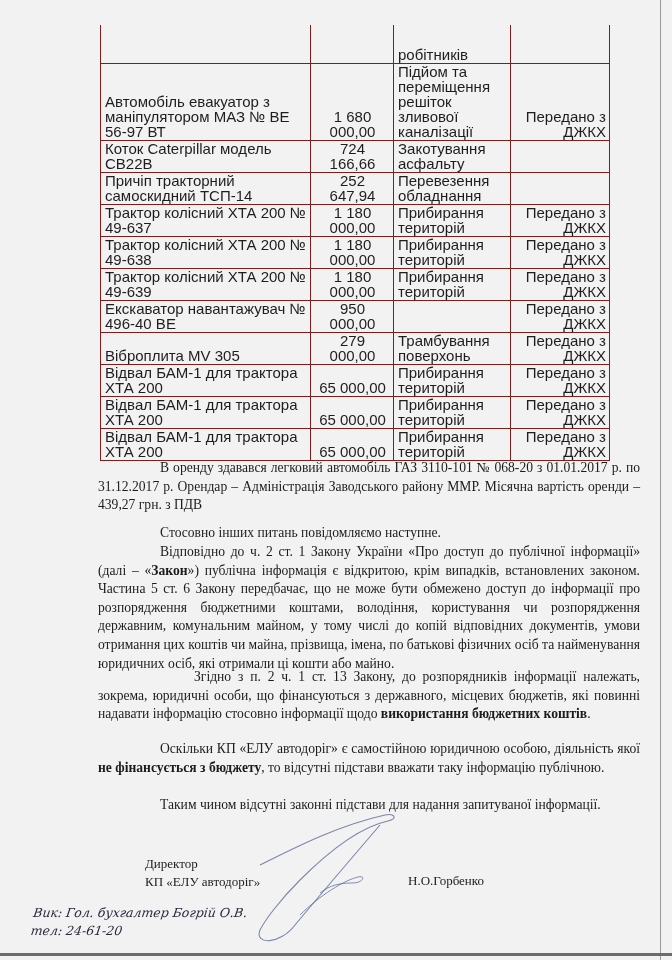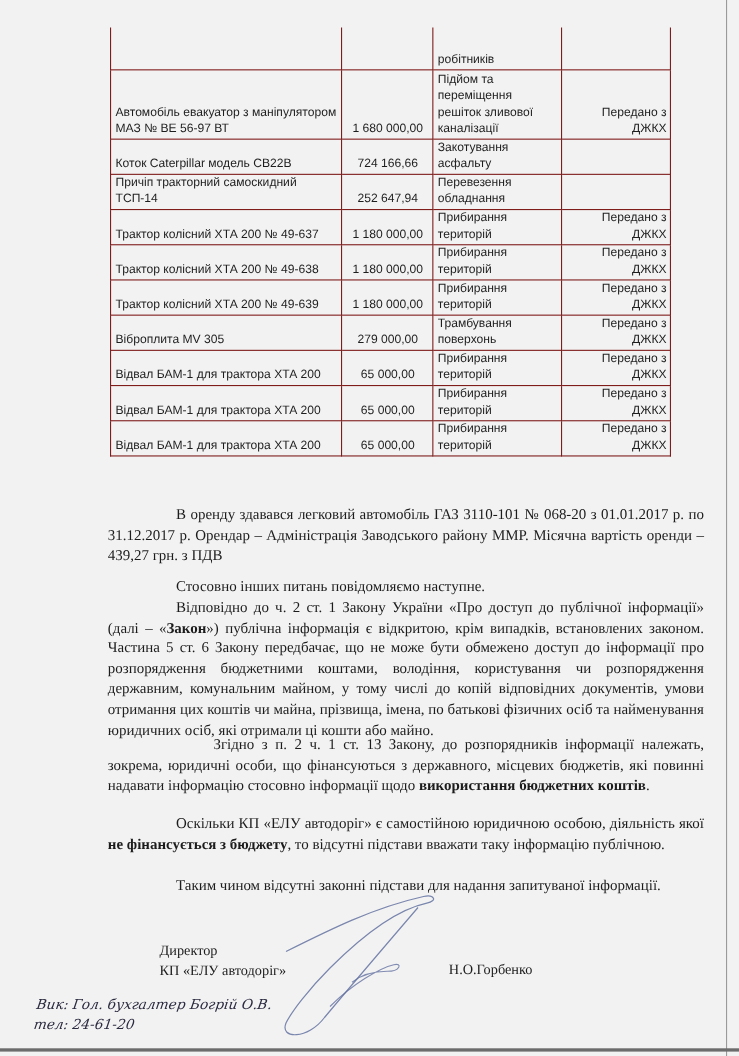--- a/index.html
+++ b/index.html
@@ -9,21 +9,21 @@
     font-family:"Liberation Serif", serif;
     color:#1c1c1c;
   }
   .page-edge-right { position:absolute; left:660px; top:0; width:1px; height:960px; background:#9a9a9a; }
   .page-edge-bottom { position:absolute; left:0; top:953px; width:672px; height:3px; background:#6c6c6c; }
 
   table.assets {
     position:absolute; left:100px; top:25px;
     border-collapse:collapse;
     font-family:"Liberation Sans", sans-serif;
-    font-size:11px; color:#1e1e1e;
+    font-size:15px; color:#1e1e1e;
     table-layout:fixed;
   }
   table.assets td {
     border:1px solid #7f1d1d;
     padding:0 3px 1px 4px;
     vertical-align:bottom;
     line-height:15px;
     overflow:hidden;
   }
   table.assets tr.first td { border-top:none; }
@@ -121,20 +121,26 @@
       </tr>
       <tr style="height: 31px;">
         <td>Трактор колісний ХТА 200 № 49-639</td>
         <td class="amt">1 180 000,00</td>
         <td>
           <div>Прибирання</div>
           <div>територій</div>
         </td>
         <td class="status">Передано з ДЖКХ</td>
       </tr>
+      <tr style="height: 19px;">
+        <td>Екскаватор навантажувач № 496-40 ВЕ</td>
+        <td class="amt">950 000,00</td>
+        <td></td>
+        <td class="status">Передано з ДЖКХ</td>
+      </tr>
       <tr style="height: 31px;">
         <td>Віброплита MV 305</td>
         <td class="amt">279 000,00</td>
         <td>
           <div>Трамбування</div>
           <div>поверхонь</div>
         </td>
         <td class="status">Передано з ДЖКХ</td>
       </tr>
       <tr style="height: 31px;">

